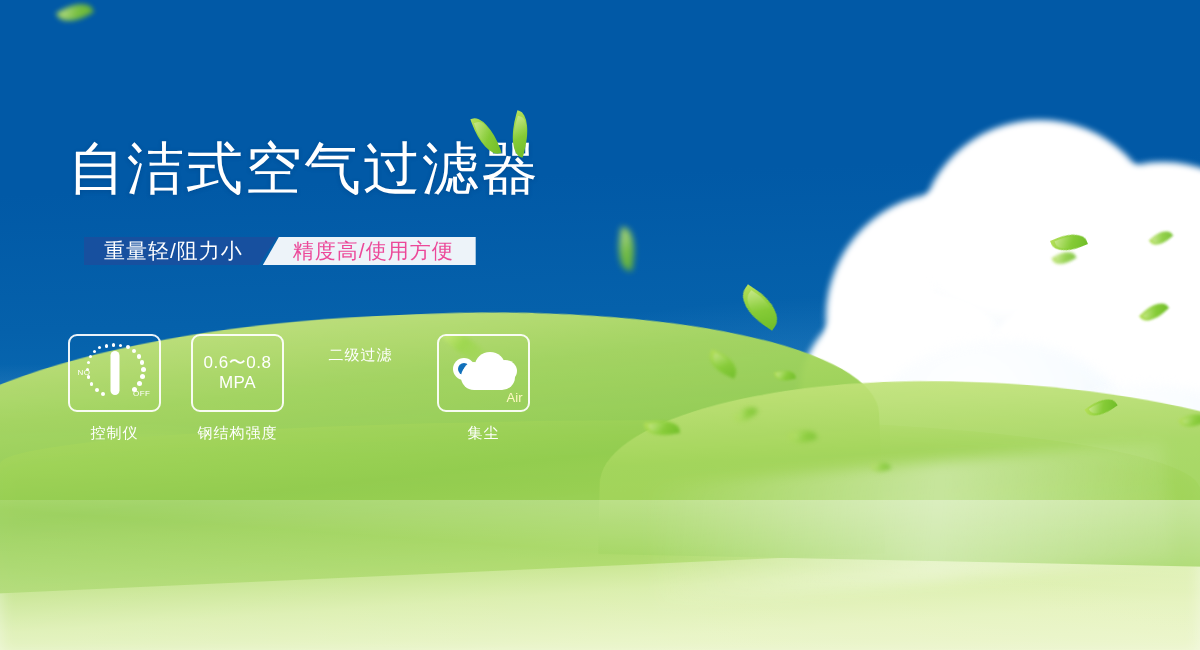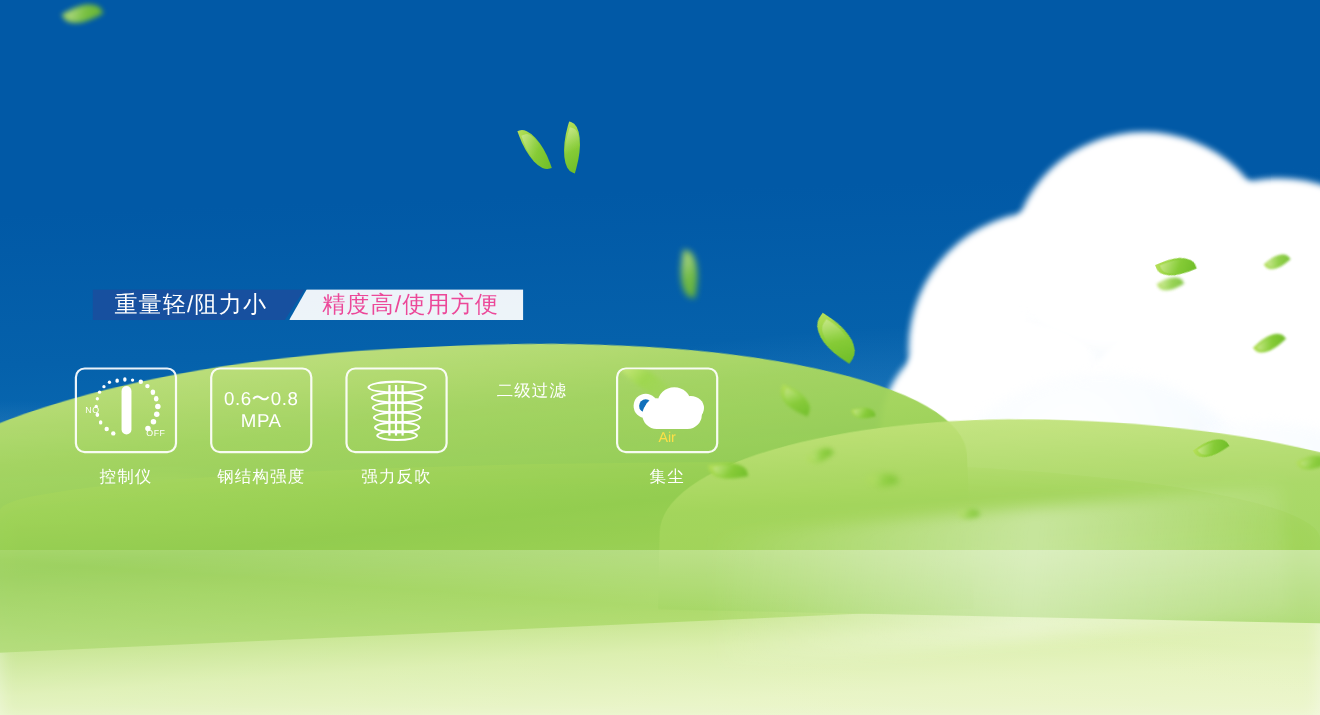--- a/index.html
+++ b/index.html
@@ -124,21 +124,21 @@
   
   .title{
     position:absolute;left:68px;top:140px;
     font-size:57px;line-height:1;
     color:#ffffff;letter-spacing:2px;
     font-weight:300;
     text-shadow:0 1px 4px rgba(0,40,90,.25);
     white-space:nowrap;
   }
 
-  .subbar{position:absolute;left:68px;top:237px;height:54px;display:flex;align-items:flex-end;padding-left:16px;}
+  .subbar{position:absolute;left:68px;top:237px;height:54px;display:flex;align-items:flex-start;padding-left:16px;}
   .subbar-left{
     background:#17509f;
     color:#ffffff;
     display:flex;align-items:center;
     padding:0 26px 0 20px;
     font-size:21px;letter-spacing:1px;
     position:relative;
     clip-path:polygon(0 0, 100% 0, calc(100% - 18px) 100%, 0 100%);
     padding-right:34px;
   }
@@ -179,21 +179,21 @@
   
   .cart{position:relative;width:60px;height:58px;}
   .cart .ring{position:absolute;left:50%;transform:translateX(-50%);
     border:2px solid #fff;border-radius:50%;background:transparent;}
   .cart .bar{position:absolute;background:#fff;width:2.5px;}
 
   
   .airico{position:relative;width:78px;height:62px;}
   .airico .cl{position:absolute;background:#fff;border-radius:50%;}
   .airico .cbody{left:16px;top:22px;width:54px;height:26px;border-radius:13px;}
-  .airico .airtxt{position:absolute;left:0;right:0;bottom:-1px;text-align:center;font-size:13px;color:#fde047;}
+  .airico .airtxt{position:absolute;left:0;right:0;bottom:-1px;text-align:right;font-size:13px;color:#fef9c3;}
   .airico .sun{position:absolute;left:8px;top:16px;width:22px;height:22px;border-radius:50%;
     background:#fff;}
   .airico .sunhole{position:absolute;left:13px;top:21px;width:12px;height:12px;border-radius:50%;
     background:#1170bb;}
   .airico .streak{
     position:absolute;left:-10px;top:-4px;width:60px;height:16px;
     background:linear-gradient(100deg,#d7ee8a 0%,#9ed74f 45%,rgba(140,210,70,0) 100%);
     transform:rotate(34deg);filter:blur(2px);border-radius:50%;
   }
 </style>
@@ -251,20 +251,21 @@
   <div class="leaf" style="left:735px;top:408px;width:22px;height:12px;transform:rotate(-40deg);filter:blur(2.4px);opacity:.8;"></div>
   <div class="leaf" style="left:790px;top:430px;width:26px;height:13px;transform:rotate(-18deg);filter:blur(2.8px);opacity:.75;"></div>
   <div class="leaf" style="left:1052px;top:234px;width:34px;height:17px;transform:rotate(-22deg);filter:blur(.5px);"></div>
   <div class="leaf" style="left:1053px;top:252px;width:22px;height:12px;transform:rotate(-30deg);filter:blur(1.4px);opacity:.85;"></div>
   <div class="leaf" style="left:1150px;top:232px;width:22px;height:12px;transform:rotate(-40deg);filter:blur(1.1px);opacity:.9;"></div>
   <div class="leaf" style="left:1140px;top:305px;width:28px;height:14px;transform:rotate(-42deg);filter:blur(.8px);"></div>
   <div class="leaf" style="left:1086px;top:400px;width:30px;height:15px;transform:rotate(-34deg);filter:blur(.6px);"></div>
   <div class="leaf" style="left:1180px;top:414px;width:26px;height:13px;transform:rotate(-24deg);filter:blur(1.6px);opacity:.85;"></div>
   <div class="leaf" style="left:872px;top:462px;width:18px;height:10px;transform:rotate(-20deg);filter:blur(2.2px);opacity:.7;"></div>
 
+  <div class="title">自洁式空气过滤器</div>
 
   <div class="leaf" style="left:477px;top:115px;width:18px;height:42px;transform:rotate(-20deg);border-radius:0 90% 0 90%;"></div>
   <div class="leaf" style="left:511px;top:112px;width:18px;height:44px;transform:rotate(16deg);border-radius:0 90% 0 90%;"></div>
 
   <div class="subbar">
     <div class="subbar-left">重量轻/阻力小</div>
     <div class="subbar-right">精度高/使用方便</div>
   </div>
 
   <div class="features">
@@ -301,36 +302,20 @@
     </div>
 
     <div class="feature">
       <div class="fbox">
         <div class="fbox-text">0.6〜0.8</div>
         <div class="fbox-text">MPA</div>
       </div>
       <div class="flabel">钢结构强度</div>
     </div>
 
-    <div class="feature">
-      <div class="fbox">
-        <div class="cart">
-          <div class="bar" style="left:22px;top:6px;height:46px;"></div>
-          <div class="bar" style="left:28px;top:6px;height:46px;"></div>
-          <div class="bar" style="left:34px;top:6px;height:46px;"></div>
-          <div class="ring" style="top:2px;width:54px;height:12px;"></div>
-          <div class="ring" style="top:12px;width:48px;height:11px;"></div>
-          <div class="ring" style="top:21px;width:46px;height:11px;"></div>
-          <div class="ring" style="top:30px;width:44px;height:11px;"></div>
-          <div class="ring" style="top:39px;width:42px;height:11px;"></div>
-          <div class="ring" style="top:47px;width:38px;height:10px;"></div>
-        </div>
-      </div>
-      <div class="flabel">强力反吹</div>
-    </div>
 
     <div class="feature">
       <div class="flabel">二级过滤</div>
     </div>
 
     <div class="feature">
       <div class="fbox">
         <div class="airico">
           <div class="streak"></div>
           <div class="sun"></div>

